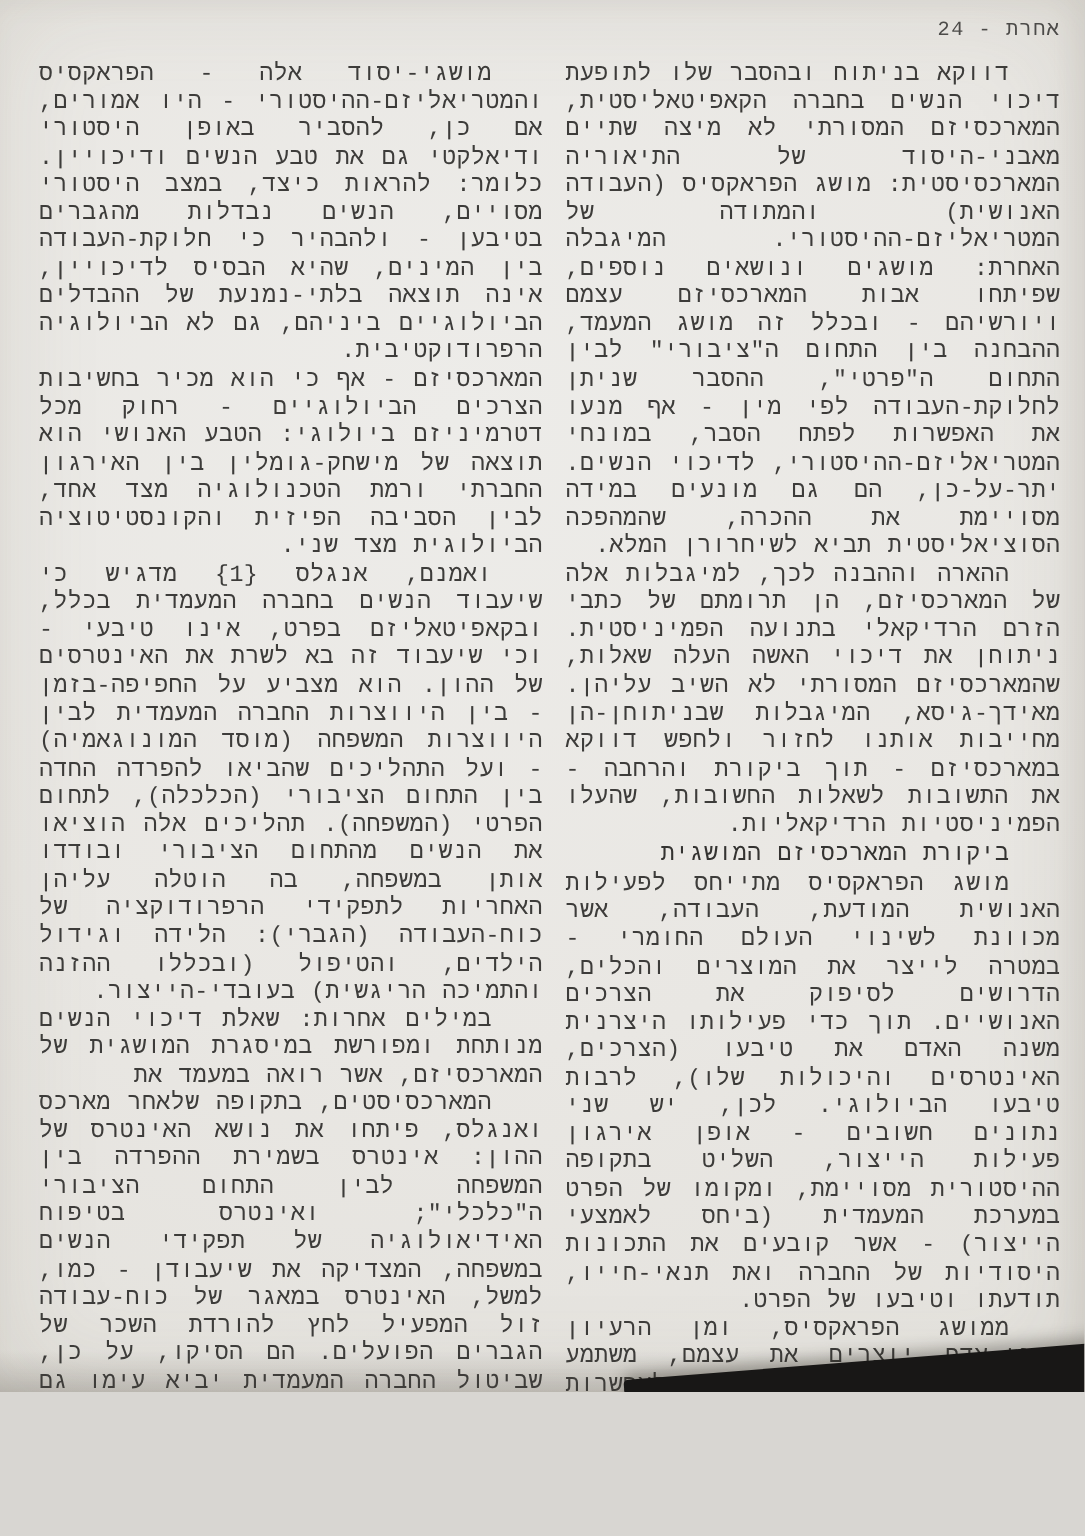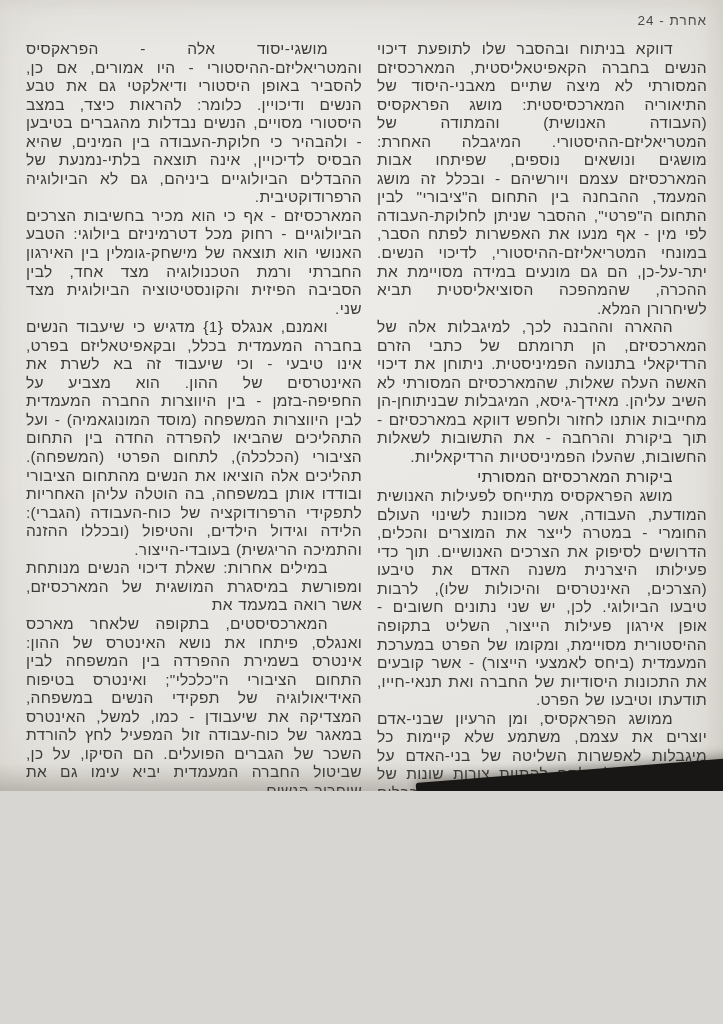--- a/index.html
+++ b/index.html
@@ -3,26 +3,26 @@
 <meta charset="utf-8">
 <style>
   html, body {
     margin: 0;
     padding: 0;
     background: #d8d6d2;
   }
   .sheet {
     position: relative;
     width: 723px;
-    height: 791px;
+    height: 928px;
     box-sizing: border-box;
     overflow: hidden;
     background: radial-gradient(circle at 42% 30%, #edecE9 0%, #e9e7e3 55%, #e3e1dc 100%);
     box-shadow: inset 0 0 70px rgba(120,110,95,0.14), inset -8px 0 18px rgba(120,110,95,0.10);
-    font-family: Liberation Sans, sans-serif;
+    font-family: Liberation Mono, monospace;
     color: #3d3c3a;
     direction: rtl;
   }
   .page-header {
     position: absolute;
     top: 13px;
     right: 16px;
     font-size: 13.5px;
     letter-spacing: 1px;
     color: #4c4b49;
@@ -88,21 +88,21 @@
 
 <div class="sheet">
 
   <div class="page-header">אחרת - 24</div>
 
   <div class="columns">
 
     <div class="col col-first">
       <p class="para">דווקא בניתוח ובהסבר שלו לתופעת דיכוי הנשים בחברה הקאפיטאליסטית, המארכסיזם המסורתי לא מיצה שתיים מאבני-היסוד של התיאוריה המארכסיסטית: מושג הפראקסיס (העבודה האנושית) והמתודה של המטריאליזם-ההיסטורי. המיגבלה האחרת: מושגים ונושאים נוספים, שפיתחו אבות המארכסיזם עצמם ויורשיהם - ובכלל זה מושג המעמד, ההבחנה בין התחום ה"ציבורי" לבין התחום ה"פרטי", ההסבר שניתן לחלוקת-העבודה לפי מין - אף מנעו את האפשרות לפתח הסבר, במונחי המטריאליזם-ההיסטורי, לדיכוי הנשים. יתר-על-כן, הם גם מונעים במידה מסויימת את ההכרה, שהמהפכה הסוציאליסטית תביא לשיחרורן המלא.</p>
       <p class="para">ההארה וההבנה לכך, למיגבלות אלה של המארכסיזם, הן תרומתם של כתבי הזרם הרדיקאלי בתנועה הפמיניסטית. ניתוחן את דיכוי האשה העלה שאלות, שהמארכסיזם המסורתי לא השיב עליהן. מאידך-גיסא, המיגבלות שבניתוחן-הן מחייבות אותנו לחזור ולחפש דווקא במארכסיזם - תוך ביקורת והרחבה - את התשובות לשאלות החשובות, שהעלו הפמיניסטיות הרדיקאליות.</p>
-      <p class="para heading">ביקורת המארכסיזם המסורתי</p>
+      <p class="para heading">ביקורת המארכסיזם המושגית</p>
       <p class="para">מושג הפראקסיס מתייחס לפעילות האנושית המודעת, העבודה, אשר מכוונת לשינוי העולם החומרי - במטרה לייצר את המוצרים והכלים, הדרושים לסיפוק את הצרכים האנושיים. תוך כדי פעילותו היצרנית משנה האדם את טיבעו (הצרכים, האינטרסים והיכולות שלו), לרבות טיבעו הביולוגי. לכן, יש שני נתונים חשובים - אופן אירגון פעילות הייצור, השליט בתקופה ההיסטורית מסויימת, ומקומו של הפרט במערכת המעמדית (ביחס לאמצעי הייצור) - אשר קובעים את התכונות היסודיות של החברה ואת תנאי-חייו, תודעתו וטיבעו של הפרט.</p>
       <p class="para">ממושג הפראקסיס, ומן הרעיון שבני-אדם יוצרים את עצמם, משתמע שלא קיימות כל מיגבלות לאפשרות השליטה של בני-האדם על גורלם - ולא ליכולתם להתוות צורות שונות של אירגון חברתי, כשהם חופשיים לא רק מכבלים תרבותיים ופסיכולוגיים אלא גם מכבלים ביולוגיים. משום כך,</p>
     </div>
 
     <div class="col col-second">
       <p class="para">מושגי-יסוד אלה - הפראקסיס והמטריאליזם-ההיסטורי - היו אמורים, אם כן, להסביר באופן היסטורי ודיאלקטי גם את טבע הנשים ודיכויין. כלומר: להראות כיצד, במצב היסטורי מסויים, הנשים נבדלות מהגברים בטיבען - ולהבהיר כי חלוקת-העבודה בין המינים, שהיא הבסיס לדיכויין, אינה תוצאה בלתי-נמנעת של ההבדלים הביולוגיים ביניהם, גם לא הביולוגיה הרפרודוקטיבית.</p>
       <p class="para noindent">המארכסיזם - אף כי הוא מכיר בחשיבות הצרכים הביולוגיים - רחוק מכל דטרמיניזם ביולוגי: הטבע האנושי הוא תוצאה של מישחק-גומלין בין האירגון החברתי ורמת הטכנולוגיה מצד אחד, לבין הסביבה הפיזית והקונסטיטוציה הביולוגית מצד שני.</p>
       <p class="para">ואמנם, אנגלס {1} מדגיש כי שיעבוד הנשים בחברה המעמדית בכלל, ובקאפיטאליזם בפרט, אינו טיבעי - וכי שיעבוד זה בא לשרת את האינטרסים של ההון. הוא מצביע על החפיפה-בזמן - בין היווצרות החברה המעמדית לבין היווצרות המשפחה (מוסד המונוגאמיה) - ועל התהליכים שהביאו להפרדה החדה בין התחום הציבורי (הכלכלה), לתחום הפרטי (המשפחה). תהליכים אלה הוציאו את הנשים מהתחום הציבורי ובודדו אותן במשפחה, בה הוטלה עליהן האחריות לתפקידי הרפרודוקציה של כוח-העבודה (הגברי): הלידה וגידול הילדים, והטיפול (ובכללו ההזנה והתמיכה הריגשית) בעובדי-הייצור.</p>
       <p class="para">במילים אחרות: שאלת דיכוי הנשים מנותחת ומפורשת במיסגרת המושגית של המארכסיזם, אשר רואה במעמד את</p>
       <p class="para">המארכסיסטים, בתקופה שלאחר מארכס ואנגלס, פיתחו את נושא האינטרס של ההון: אינטרס בשמירת ההפרדה בין המשפחה לבין התחום הציבורי ה"כלכלי"; ואינטרס בטיפוח האידיאולוגיה של תפקידי הנשים במשפחה, המצדיקה את שיעבודן - כמו, למשל, האינטרס במאגר של כוח-עבודה זול המפעיל לחץ להורדת השכר של הגברים הפועלים. הם הסיקו, על כן, שביטול החברה המעמדית יביא עימו גם את שיחרור הנשים.</p>

